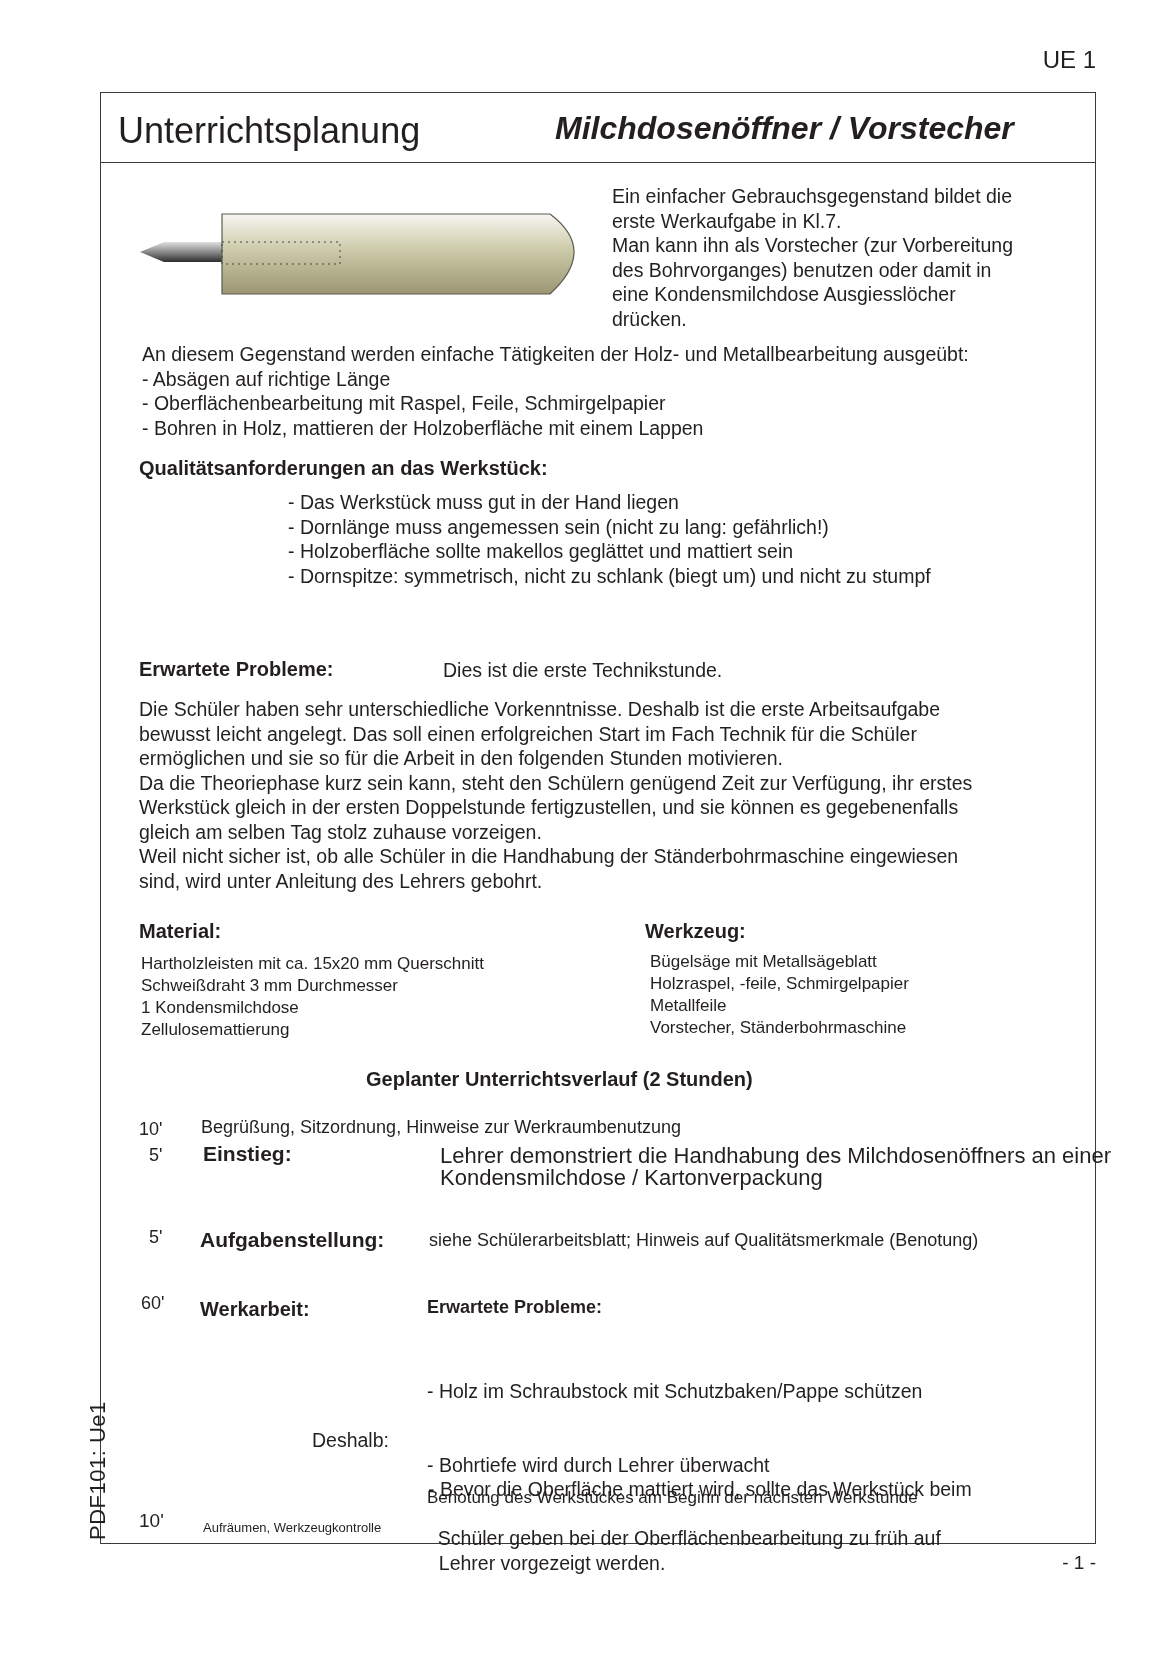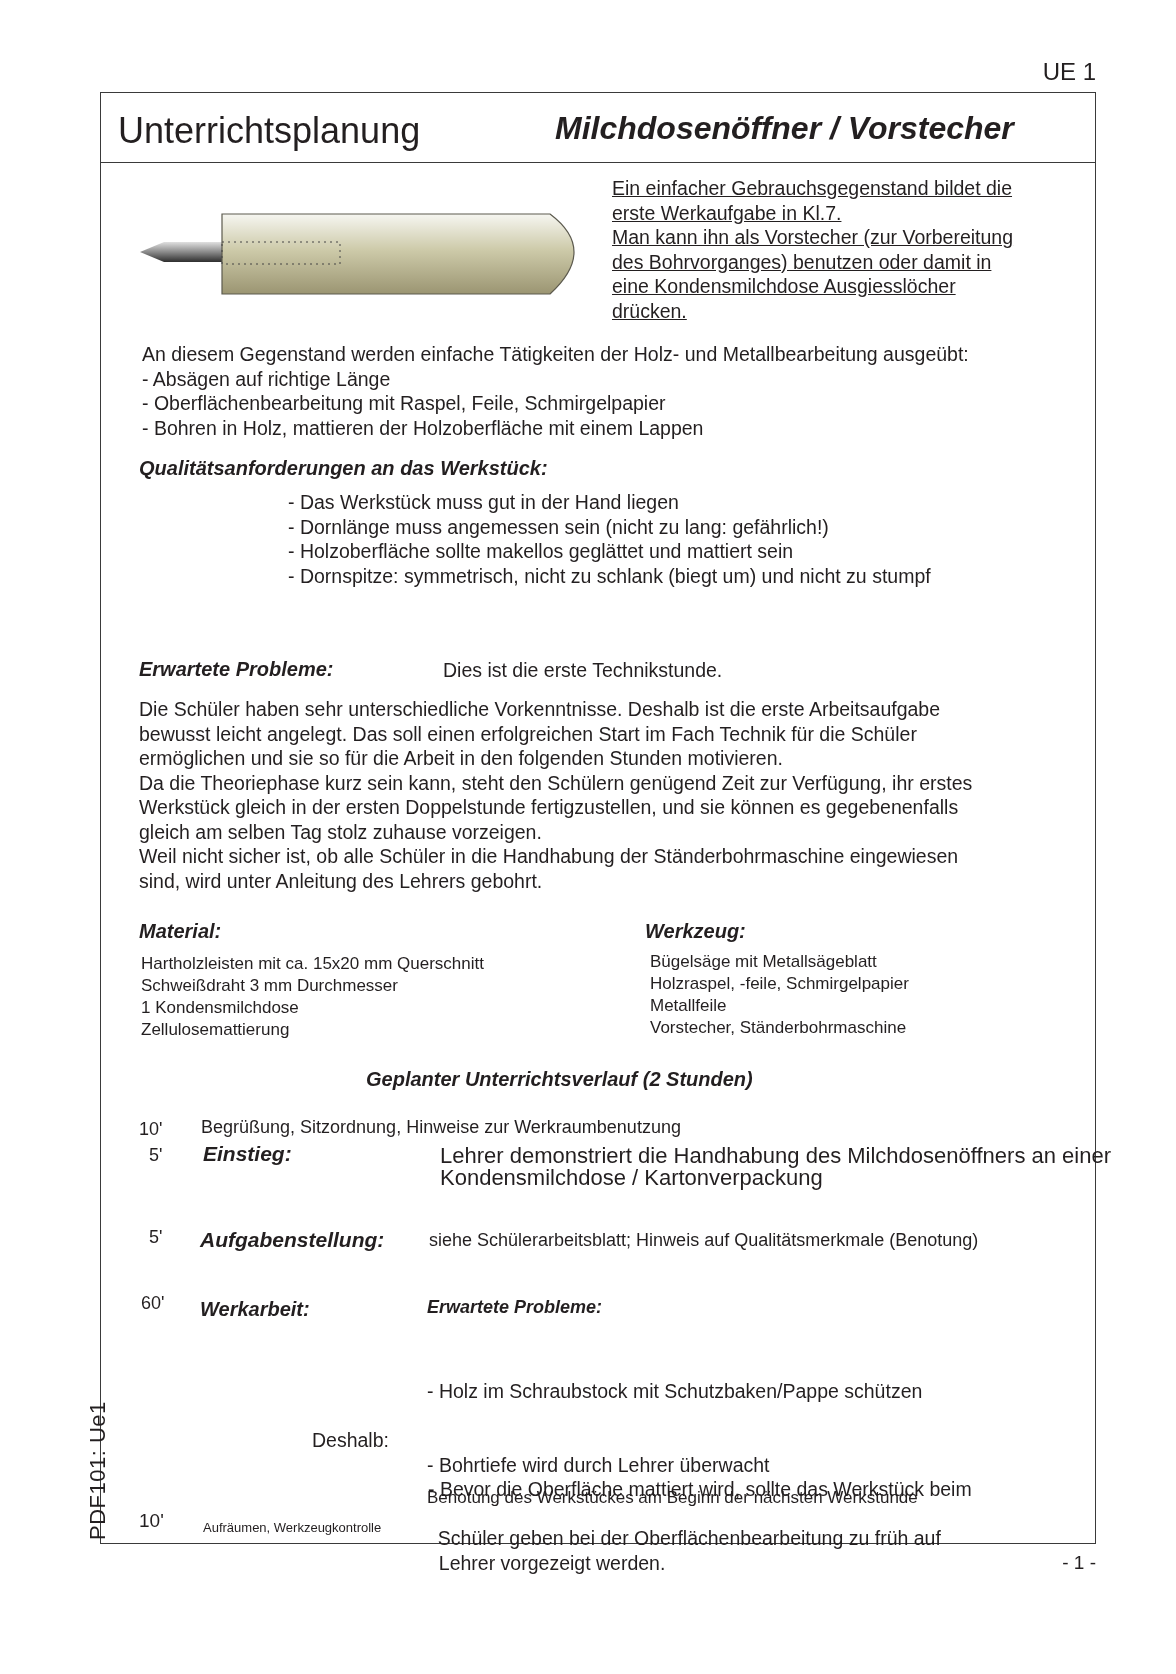--- a/index.html
+++ b/index.html
@@ -1,26 +1,26 @@
 <!DOCTYPE html>
 <html><head>
 <meta charset="utf-8">
 <style>
   html, body { margin:0; padding:0; background:#ffffff; }
   body { width:1176px; height:1674px; position:relative; overflow:hidden;
          font-family:"Liberation Sans", sans-serif; color:#231f20; }
   .abs { position:absolute; white-space:nowrap; }
-  .ue { right:80px; top:58px; font-size:24px; }
+  .ue { right:80px; top:46px; font-size:24px; }
   .frame { position:absolute; left:100px; top:92px; width:996px; height:1452px;
            border:1.5px solid #3a3a3a; box-sizing:border-box; }
   .header-line { position:absolute; left:100px; top:162px; width:996px; height:0; border-top:1.5px solid #3a3a3a; }
   .title-left { left:118px; top:110px; font-size:36px; }
   .title-right { left:555px; top:110px; font-size:32px; font-weight:bold; font-style:italic; }
   .p { font-size:19.5px; line-height:24.5px; }
-  .h-it { font-weight:bold; font-style:italic; font-size:20px;text-align:center; }
+  .h-it { font-weight:bold; font-size:20px;text-align:center; }
   .small { font-size:17px; line-height:22px; }
   .side { left:85px; top:1540px; transform-origin:0 0; transform:rotate(-90deg); font-size:22px; letter-spacing:0.5px; }
   .pagenum { right:80px; top:1552px; font-size:19px; }
 </style>
 </head>
 <body>
 
 <div class="abs ue">UE 1</div>
 
 <div class="frame"></div>
@@ -40,21 +40,21 @@
       <stop offset="0" stop-color="#e0e0e0"></stop>
       <stop offset="0.5" stop-color="#8a8a8a"></stop>
       <stop offset="1" stop-color="#2e2e2e"></stop>
     </linearGradient>
   </defs>
   <polygon points="0,40 24,30 82,30 82,50 24,50" fill="url(#sg)"></polygon>
   <path d="M82,2 L410,2 Q434,20 434,40 Q434,60 410,82 L82,82 Z" fill="url(#hg)" stroke="#5c5a4e" stroke-width="1.2"></path>
   <rect x="82" y="30" width="118" height="22" fill="none" stroke="#444" stroke-width="1" stroke-dasharray="2,4"></rect>
 </svg>
 
-<div class="abs p" style="left:612px;top:176px;text-decoration:underline;">
+<div class="abs p" style="left:612px;top:184px;">
   <div>Ein einfacher Gebrauchsgegenstand bildet die</div>
   <div>erste Werkaufgabe in Kl.7.</div>
   <div>Man kann ihn als Vorstecher (zur Vorbereitung</div>
   <div>des Bohrvorganges) benutzen  oder damit in</div>
   <div>eine Kondensmilchdose Ausgiesslöcher</div>
   <div>drücken.</div>
 </div>
 
 <div class="abs p" style="left:142px;top:342px;">
   <div>An diesem Gegenstand werden einfache Tätigkeiten der Holz- und Metallbearbeitung ausgeübt:</div>

